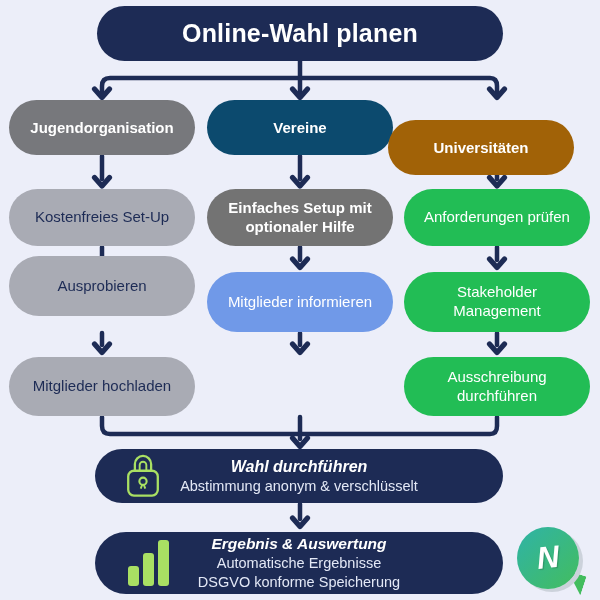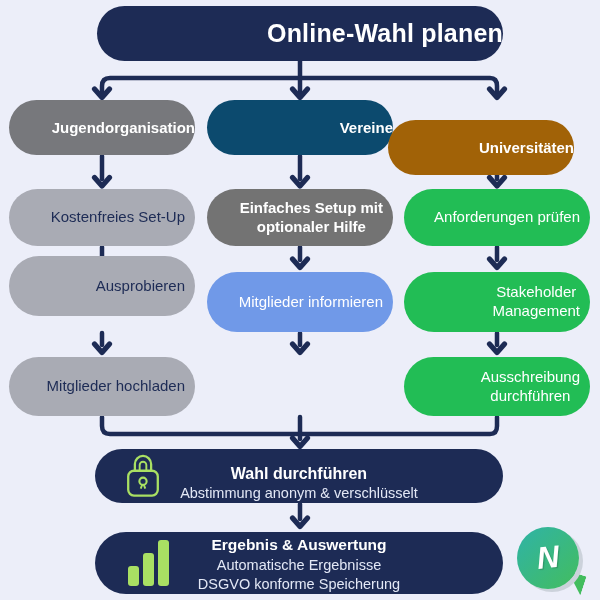--- a/index.html
+++ b/index.html
@@ -5,27 +5,27 @@
   :root{
     --bg:#eceef9; --navy:#1d2b55; --lime:#a9e063; --sub:#e3e8f6;
     --logo-a:#2fb3a7; --logo-b:#43bd5e;
   }
   html,body{margin:0;padding:0;}
   body{background:var(--bg);font-family:"Liberation Sans","DejaVu Sans",sans-serif;}
   #canvas{position:relative;width:600px;height:600px;background:var(--bg);overflow:hidden;}
   #connectors{position:absolute;left:0;top:0;z-index:1;}
   #connectors path{stroke:var(--navy);fill:none;stroke-linecap:round;stroke-linejoin:round;stroke-width:4.5;}
   #connectors path.head{stroke-width:5.2;}
-  .pill{position:absolute;z-index:2;display:flex;align-items:center;justify-content:flex-end;
+  .pill{position:absolute;z-index:2;display:flex;align-items:center;justify-content:center;
         text-align:center;border-radius:999px;box-sizing:border-box;}
   .title-pill{background:var(--navy);color:#fff;font-size:25px;font-weight:bold;letter-spacing:.2px;}
   .col-header{color:#fff;font-size:15px;font-weight:bold;}
   .step{font-size:15px;line-height:1.25;white-space:pre-line;padding:4px 10px;}
   .navy-pill{background:var(--navy);color:#fff;flex-direction:column;line-height:1.32;}
-  .navy-pill .big{font-size:16px;font-weight:bold;}
+  .navy-pill .big{font-size:16px;font-weight:bold;font-style:italic;}
   .navy-pill .small{font-size:14.5px;color:var(--sub);}
   .pill-icon{position:absolute;top:50%;transform:translateY(-50%);}
   .lock path,.lock rect,.lock circle{stroke:var(--lime);fill:none;}
   .bars rect{fill:var(--lime);}
   
   .logo{position:absolute;left:517px;top:527px;width:70px;height:70px;z-index:2;}
   .logo .tail{position:absolute;right:3px;bottom:4px;width:20px;height:20px;background:var(--logo-b);
       clip-path:polygon(0 0,100% 0,100% 100%);transform:rotate(18deg);filter:drop-shadow(2px 2px 0 #ccd2db);}
   .logo .bubble{position:absolute;left:0;top:0;width:62px;height:62px;border-radius:50%;
       background:linear-gradient(135deg,var(--logo-a) 0%,var(--logo-b) 100%);

